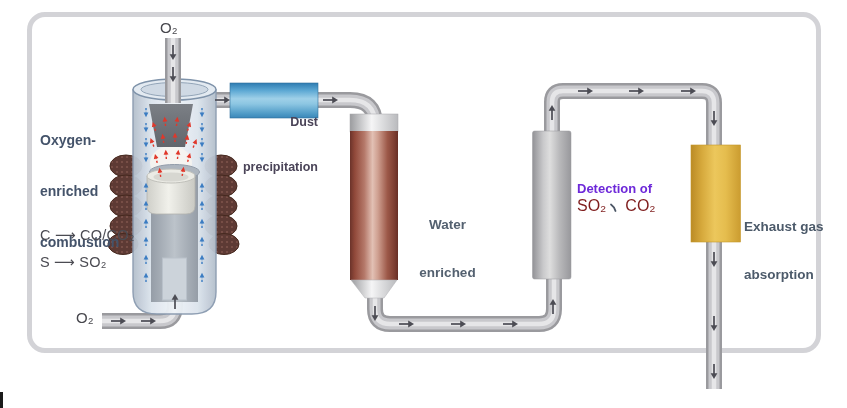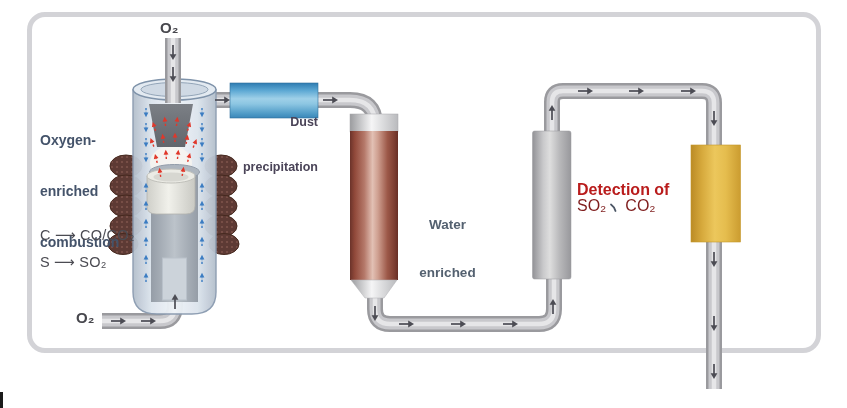--- a/index.html
+++ b/index.html
@@ -4,26 +4,26 @@
 <style>
   html,body{margin:0;padding:0;background:#fff;}
   #stage{position:relative;width:847px;height:408px;background:#ffffff;overflow:hidden;
          font-family:"Liberation Sans","DejaVu Sans",sans-serif;}
   #frame{position:absolute;left:27px;top:12px;width:784px;height:331px;
          border:5px solid #d3d3d7;border-radius:18px;background:#ffffff;}
   #diagram-svg{position:absolute;left:0;top:0;width:847px;height:408px;}
   .lbl{position:absolute;white-space:pre;}
   .lbl-combustion{left:40px;top:98px;font-size:14px;font-weight:700;line-height:17px;color:#44536a;}
   .lbl-reaction{left:40px;font-size:14.5px;font-weight:500;color:#4b4b52;letter-spacing:.2px;}
-  .lbl-o2{font-size:15px;font-weight:700;color:#47474d;}
+  .lbl-o2{font-size:15px;font-weight:400;color:#47474d;}
   .lbl-dust{left:230px;top:85px;width:88px;text-align:right;font-size:12.5px;font-weight:700;
             line-height:15px;color:#4a4458;}
   .lbl-water{left:405px;top:185px;width:85px;text-align:center;font-size:13.5px;font-weight:700;
              line-height:16px;color:#546170;}
-  .lbl-det1{left:577px;top:181px;font-size:16px;font-weight:700;color:#b91c1c;}
+  .lbl-det1{left:577px;top:181px;font-size:13px;font-weight:700;color:#6d28d9;}
   .lbl-det2{left:577px;top:197px;font-size:16px;font-weight:400;color:#7f1d1d;display:flex;align-items:flex-end;}
   .lbl-det2 .cjk-comma{margin:0 7px 2px 3px;}
   .lbl-exhaust{left:744px;top:187px;font-size:13.5px;font-weight:700;line-height:16px;color:#4c5a6a;}
   #cursor-mark{position:absolute;left:0px;top:392px;width:3px;height:16px;background:#1b1b1b;}
 </style>
 </head>
 <body>
 
 <div id="stage">
   <div id="frame"></div>
@@ -270,15 +270,19 @@
 
   <div class="lbl lbl-det1">Detection of</div>
   <div class="lbl lbl-det2">
     <span>SO₂</span>
     <svg class="cjk-comma" width="9" height="11" viewBox="0 0 9 11">
       <path d="M2 2.5 Q5.5 5 6.5 9" fill="none" stroke="#4b5665" stroke-width="1.8" stroke-linecap="round"></path>
     </svg>
     <span>CO₂</span>
   </div>
 
+  <div class="lbl lbl-exhaust">
+    <div>Exhaust gas</div>
+    <div>absorption</div>
+  </div>
 
   <div id="cursor-mark"></div>
 </div>
 
 </body></html>

